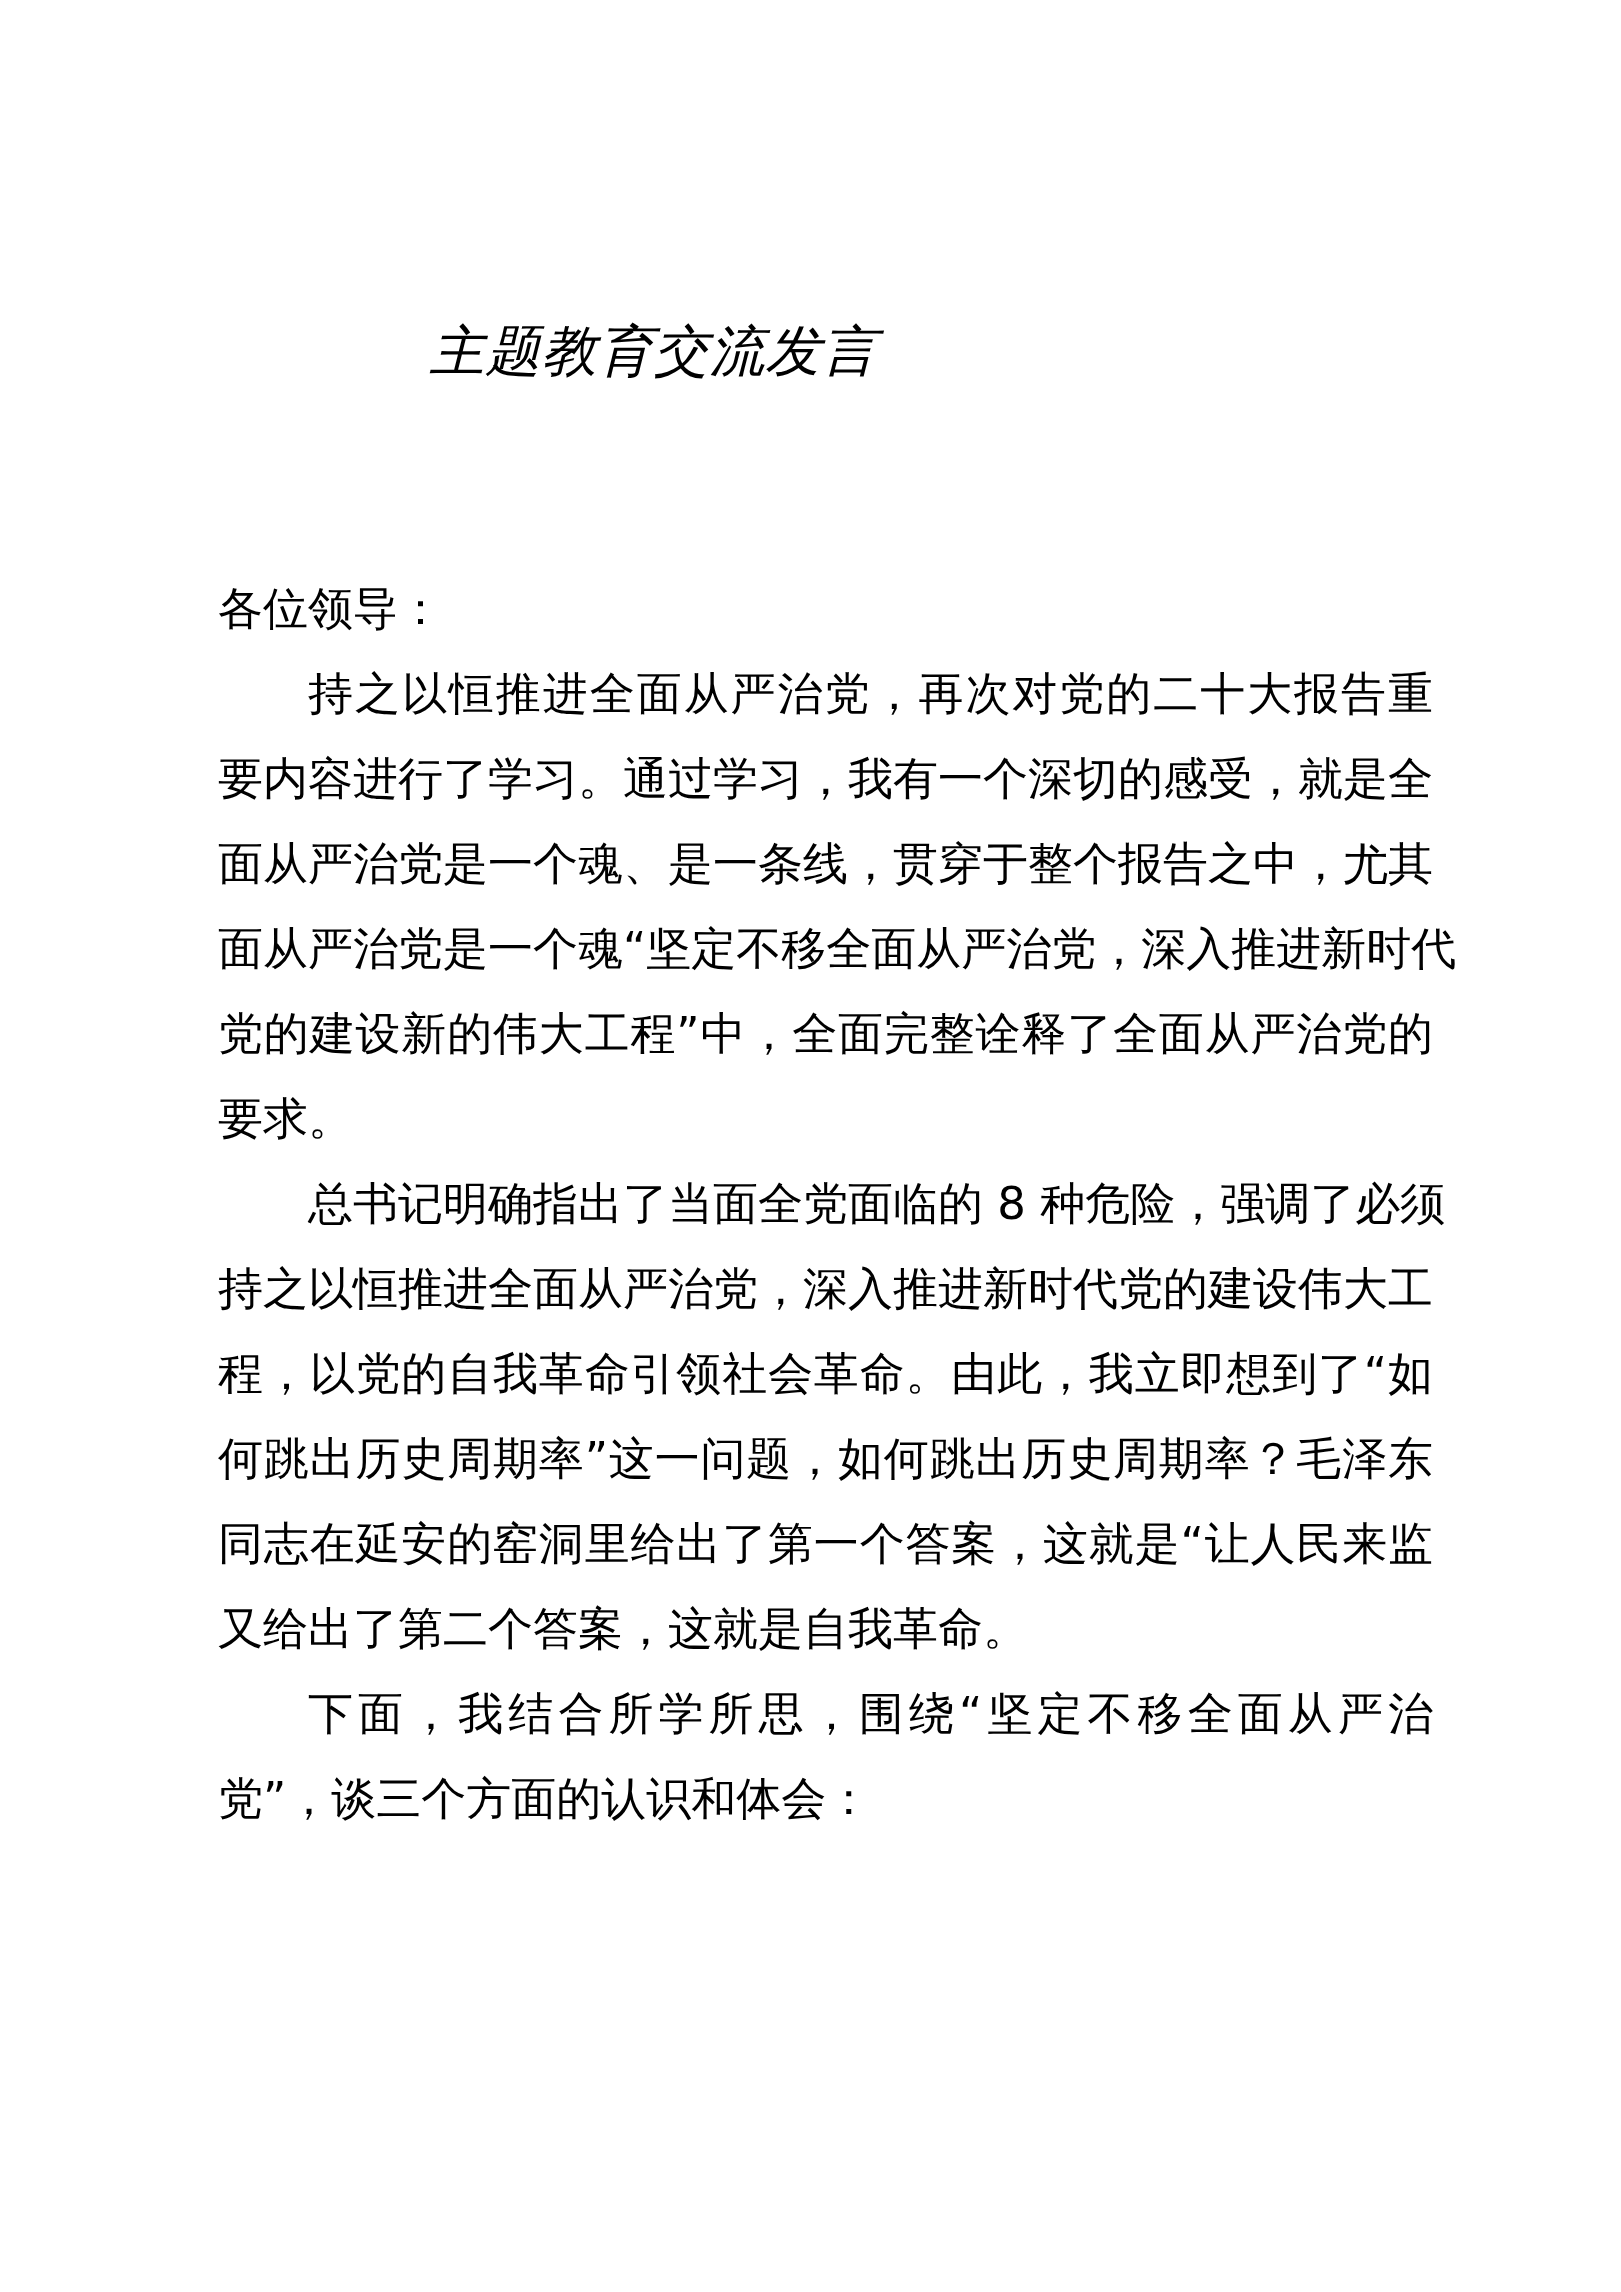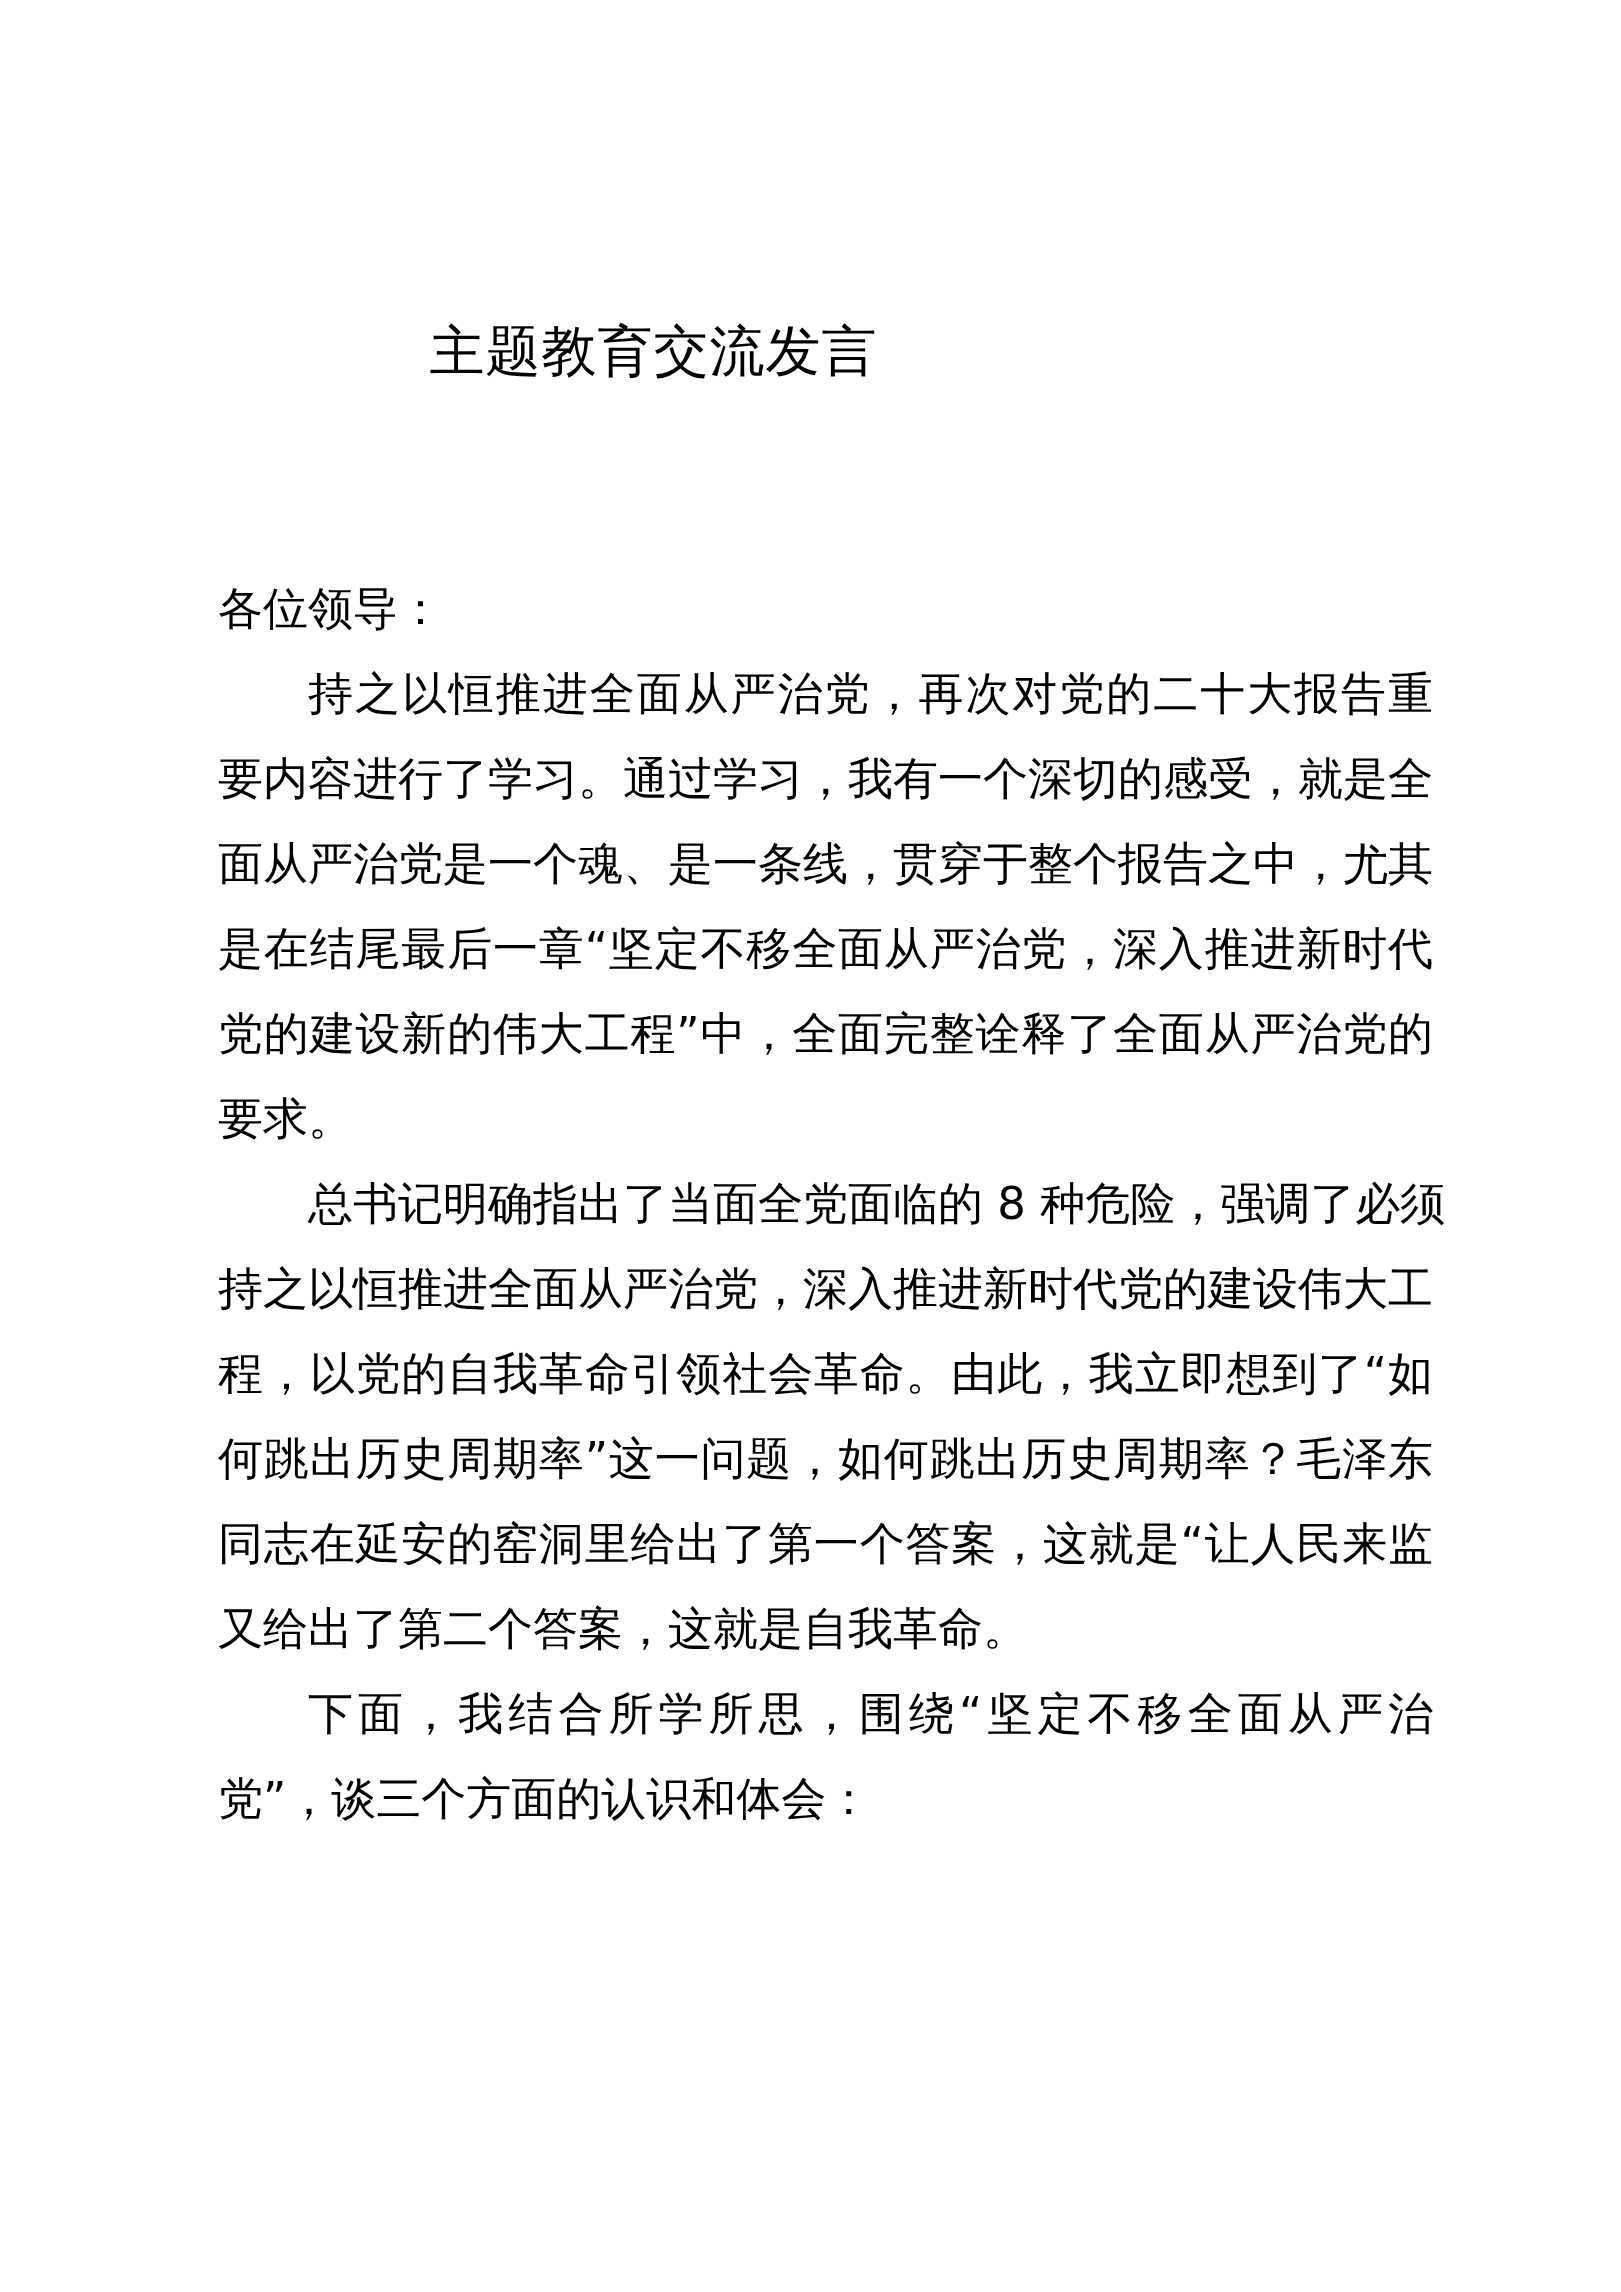--- a/index.html
+++ b/index.html
@@ -1,40 +1,40 @@
 <!DOCTYPE html>
 <html><head>
 <meta charset="utf-8">
 <style>
   html, body { margin: 0; padding: 0; background: #ffffff; }
   body { width: 1621px; height: 2293px; position: relative; overflow: hidden;
          font-family: "DejaVu Sans", "Liberation Sans", sans-serif; color: #000; }
   .page { position: absolute; left: 0; top: 0; width: 1621px; height: 2293px; background: #fff; }
   .title { position: absolute; top: 312px; left: 0; width: 1307px; text-align: center;
-           font-size: 55px; line-height: 78px; letter-spacing: 1px; }
+           font-size: 55px; line-height: 78px; letter-spacing: 1px; font-style: italic; }
   .body { position: absolute; left: 218px; top: 566px; width: 1215px; }
   .line { height: 85px; line-height: 85px; font-size: 45px; white-space: nowrap;
           text-align: justify; text-align-last: justify; overflow: visible; }
   .line.last { text-align-last: left; }
   .indent { padding-left: 90px; }
   .bold { font-weight: bold; }
 </style>
 </head>
 <body>
 
 <div class="page">
   <div class="title">主题教育交流发言</div>
 
   <div class="body">
     <div class="line last">各位领导：</div>
 
     <div class="line indent">持之以恒推进全面从严治党，再次对党的二十大报告重</div>
     <div class="line">要内容进行了学习。通过学习，我有一个深切的感受，就是全</div>
     <div class="line">面从严治党是一个魂、是一条线，贯穿于整个报告之中，尤其</div>
-    <div class="line">是在结尾最后一章“坚定不移全面从严治党，深入推进新时代</div>
+    <div class="line">面从严治党是一个魂“坚定不移全面从严治党，深入推进新时代</div>
     <div class="line">党的建设新的伟大工程”中，全面完整诠释了全面从严治党的</div>
     <div class="line last">要求。</div>
 
     <div class="line indent">总书记明确指出了当面全党面临的 8 种危险，强调了必须</div>
     <div class="line">持之以恒推进全面从严治党，深入推进新时代党的建设伟大工</div>
     <div class="line">程，以党的自我革命引领社会革命。由此，我立即想到了“如</div>
     <div class="line">何跳出历史周期率”这一问题，如何跳出历史周期率？毛泽东</div>
     <div class="line">同志在延安的窑洞里给出了第一个答案，这就是“让人民来监</div>
     <div class="line last">又给出了第二个答案，这就是自我革命。</div>
 

